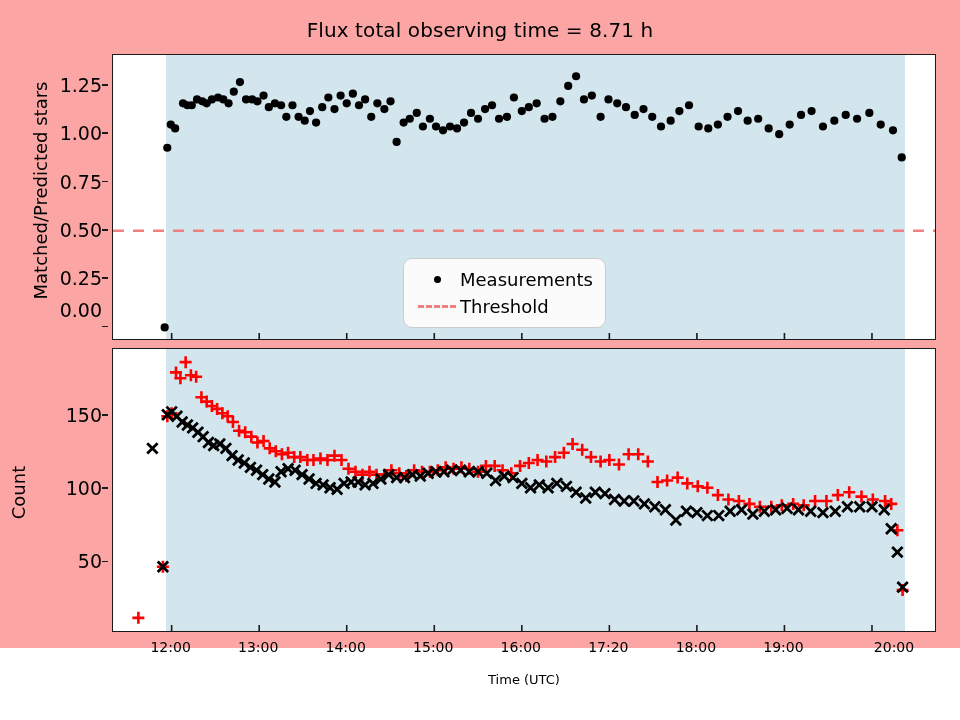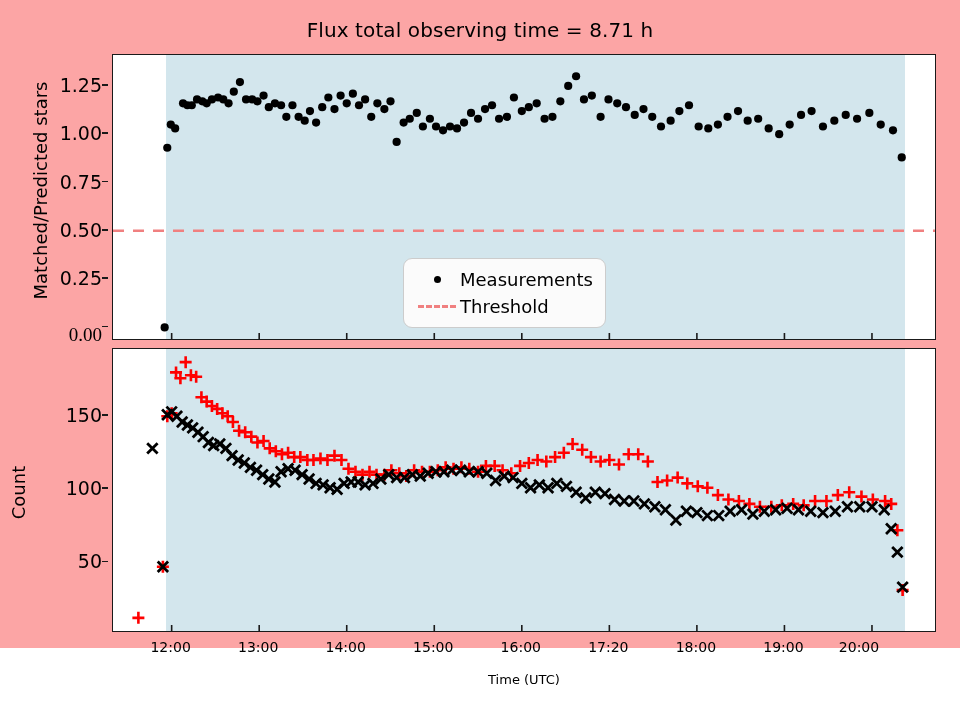--- a/index.html
+++ b/index.html
@@ -286,21 +286,21 @@
         <line x1="233.73162939297126" x2="233.73162939297126" y1="284" y2="278" stroke="#1a1a1a" stroke-width="1.6"></line>
         <line x1="321.2715654952077" x2="321.2715654952077" y1="284" y2="278" stroke="#1a1a1a" stroke-width="1.6"></line>
         <line x1="408.81150159744413" x2="408.81150159744413" y1="284" y2="278" stroke="#1a1a1a" stroke-width="1.6"></line>
         <line x1="496.35143769968056" x2="496.35143769968056" y1="284" y2="278" stroke="#1a1a1a" stroke-width="1.6"></line>
         <line x1="583.891373801917" x2="583.891373801917" y1="284" y2="278" stroke="#1a1a1a" stroke-width="1.6"></line>
         <line x1="671.4313099041535" x2="671.4313099041535" y1="284" y2="278" stroke="#1a1a1a" stroke-width="1.6"></line>
         <line x1="758.9712460063898" x2="758.9712460063898" y1="284" y2="278" stroke="#1a1a1a" stroke-width="1.6"></line>
       </svg>
   </div>
   <div class="ytick-col" id="ytick-col-top">
-      <div class="ytick" style="top: 281px; font-family: Liberation Serif, serif;">0.00</div>
+      <div class="ytick" style="top: 256px;">0.00</div>
       <div class="tickmark tick-y" style="left: 68px; top: 271.608px;"></div>
       <div class="ytick" style="top: 224.109px; margin-left: 44px;">0.25</div>
       <div class="tickmark tick-y" style="left: 68px; top: 223.309px;"></div>
       <div class="ytick" style="top: 175.81px;">0.50</div>
       <div class="tickmark tick-y" style="left: 68px; top: 175.01px;"></div>
       <div class="ytick" style="top: 127.51px;">0.75</div>
       <div class="tickmark tick-y" style="left: 68px; top: 126.71px;"></div>
       <div class="ytick" style="top: 79.2109px;">1.00</div>
       <div class="tickmark tick-y" style="left: 68px; top: 78.4109px;"></div>
       <div class="ytick" style="top: 30.9116px;">1.25</div>
@@ -549,17 +549,17 @@
 
   <div id="xtick-row">
       <div class="xtick" style="left: 58.6518px;">12:00</div>
       <div class="xtick" style="left: 146.192px;">13:00</div>
       <div class="xtick" style="left: 233.732px;">14:00</div>
       <div class="xtick" style="left: 321.272px;">15:00</div>
       <div class="xtick" style="left: 408.812px;">16:00</div>
       <div class="xtick" style="left: 496.351px;">17:20</div>
       <div class="xtick" style="left: 583.891px;">18:00</div>
       <div class="xtick" style="left: 671.431px;">19:00</div>
-      <div class="xtick" style="left: 747px;">20:00</div>
+      <div class="xtick" style="left: 782px;">20:00</div>
     </div>
   <div id="xlabel">Time (UTC)</div>
 
 </div>
 
 </body></html>

